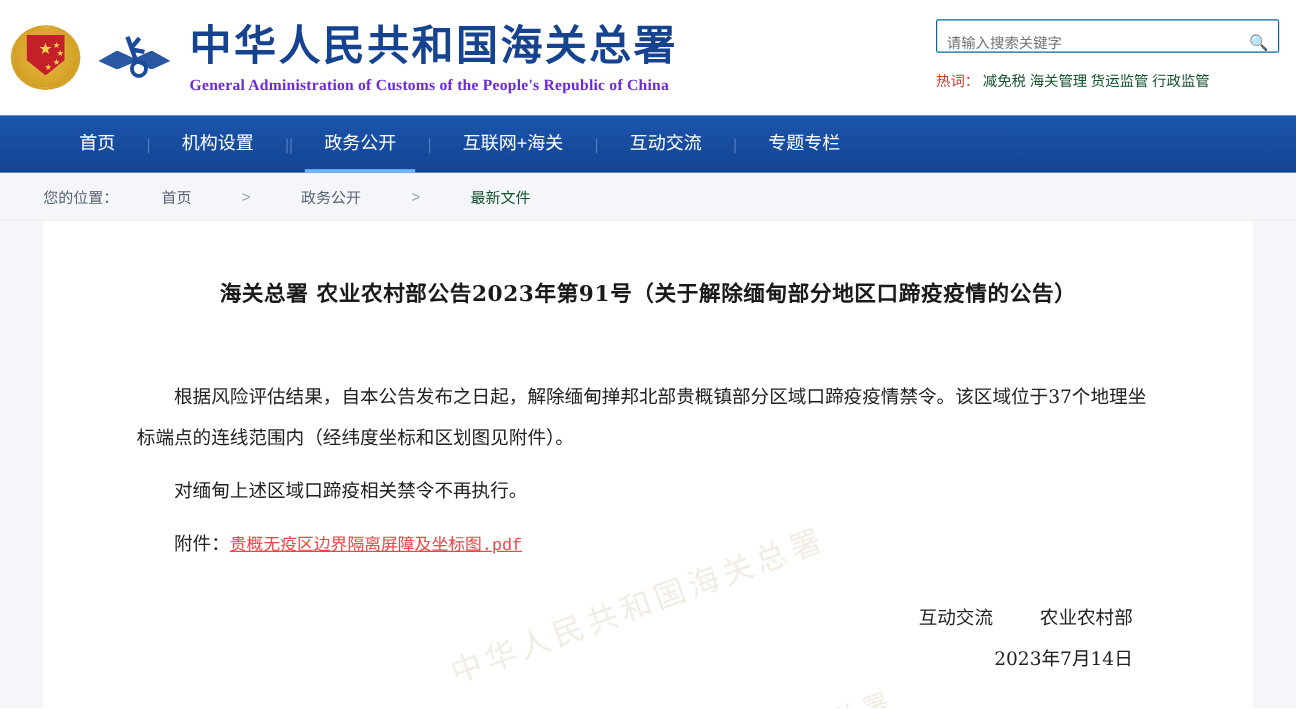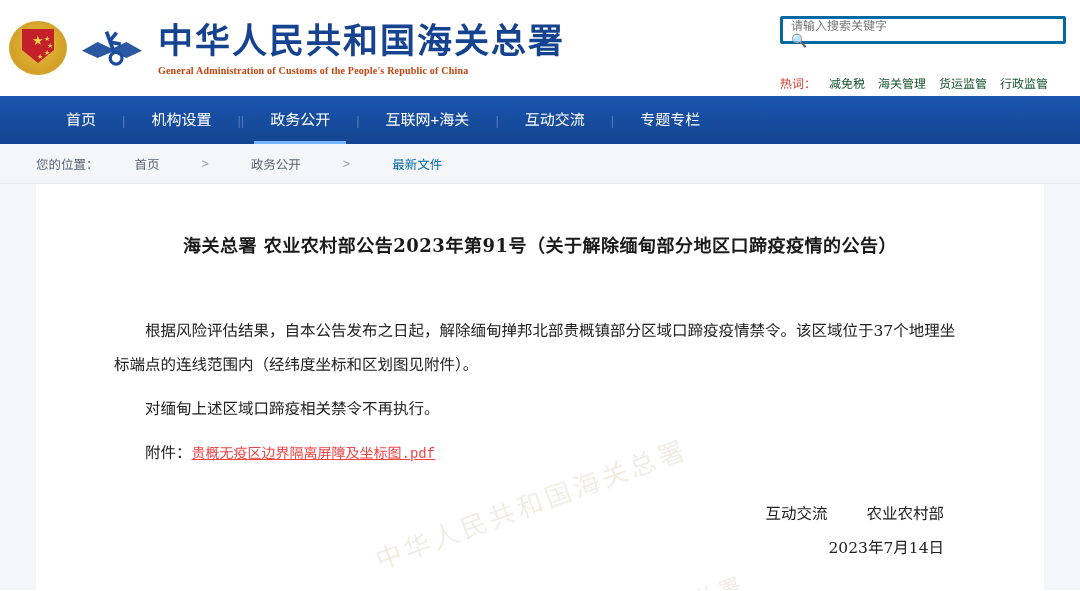--- a/index.html
+++ b/index.html
@@ -83,58 +83,57 @@
   .title-cn {
     font-family: "DejaVu Serif", "Liberation Serif", serif;
     font-size: 35px;
     font-weight: bold;
     color: #16438f;
     letter-spacing: 2px;
     line-height: 42px;
   }
   .title-en {
     font-family: "Liberation Serif", "DejaVu Serif", serif;
-    font-size: 10px;
+    font-size: 13px;
     font-weight: bold;
-    color: #c2410c;
+    color: #6d28d9;
     letter-spacing: .2px;
     margin-top: 3px;
   }
 
   .search-area {
     position: absolute;
     right: 0px; top: 16px;
     width: 300px;
   }
   .search-box {
     width: 286px;
     height: 28px;
-    border: 3px solid #0369a1;
+    border: 1px solid #0369a1;
     border-radius: 2px;
     background: #fff;
     display: flex;
-    align-items: flex-start;
+    align-items: flex-end;
     padding: 0 8px;
-    flex-direction: column;
   }
   .search-box input {
     border: none;
     outline: none;
     flex: 1;
     font-size: 12px;
     color: #9aa4b2;
     font-family: "Liberation Sans", sans-serif;
     background: transparent;
   }
   .hot-row {
-    margin-top: 30px;
+    margin-top: 14px;
     font-size: 12px;
     color: #4a5568;
     display: flex;
-    gap: 13px;
+    gap: 3px;
     white-space: nowrap;
   }
   .hot-row .label { color: #d23c2e; }
   .hot-row a { color: #14532d; text-decoration: none; }
 
   
   .nav {
     height: 48px;
     background: linear-gradient(180deg, #1b55ad 0%, #134490 100%);
     display: flex;
@@ -177,21 +176,21 @@
     border-bottom: 1px solid #e6eaf0;
     display: flex;
     align-items: center;
     padding-left: 36px;
     font-size: 12.5px;
     color: #5b6676;
     gap: 36px;
   }
   .crumb-bar a { color: #5b6676; text-decoration: none; }
   .crumb-bar .sep { margin: 0 6px; color: #9aa4b2; }
-  .crumb-bar .cur { color: #0369a1; }
+  .crumb-bar .cur { color: #14532d; }
 
   
   .page {
     background: #f4f6f9;
     height: calc(591px - 96px - 48px - 41px);
     display: flex;
     justify-content: center;
     padding-top: 0px;
   }
   .paper {

